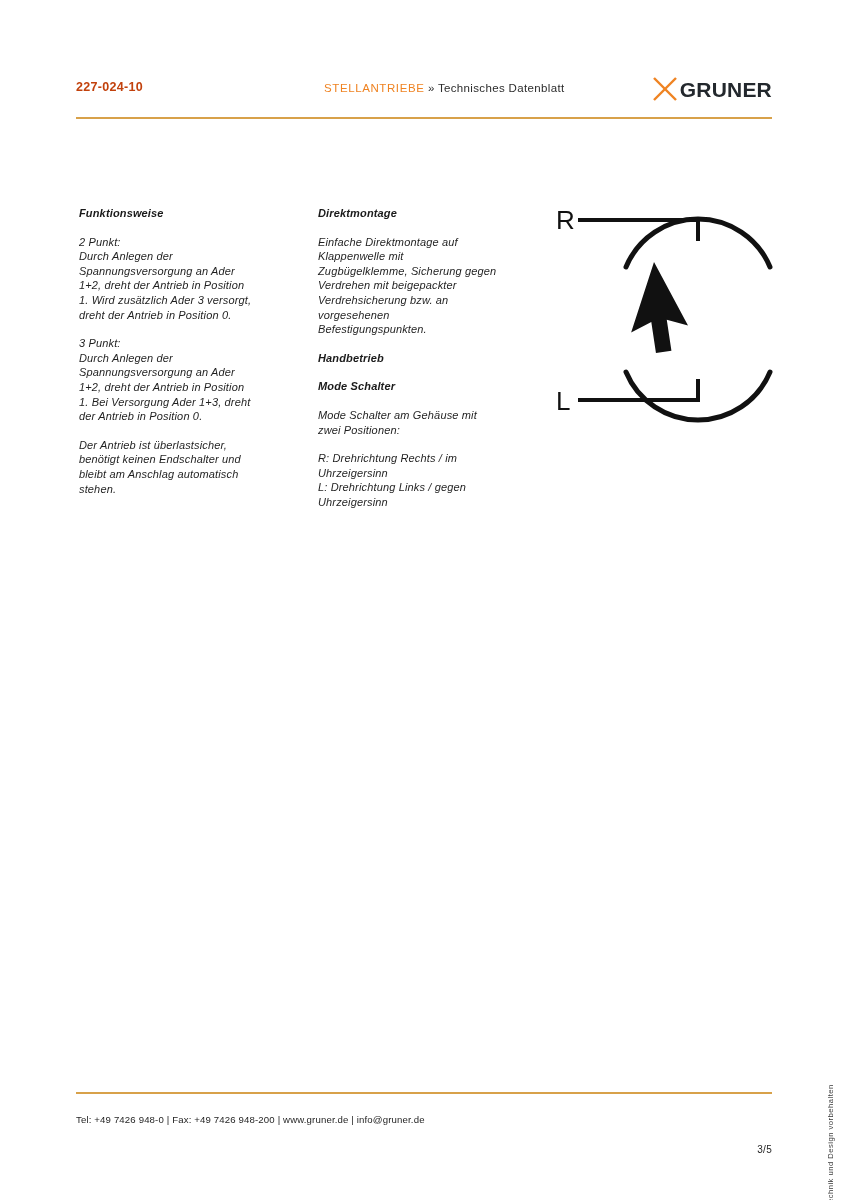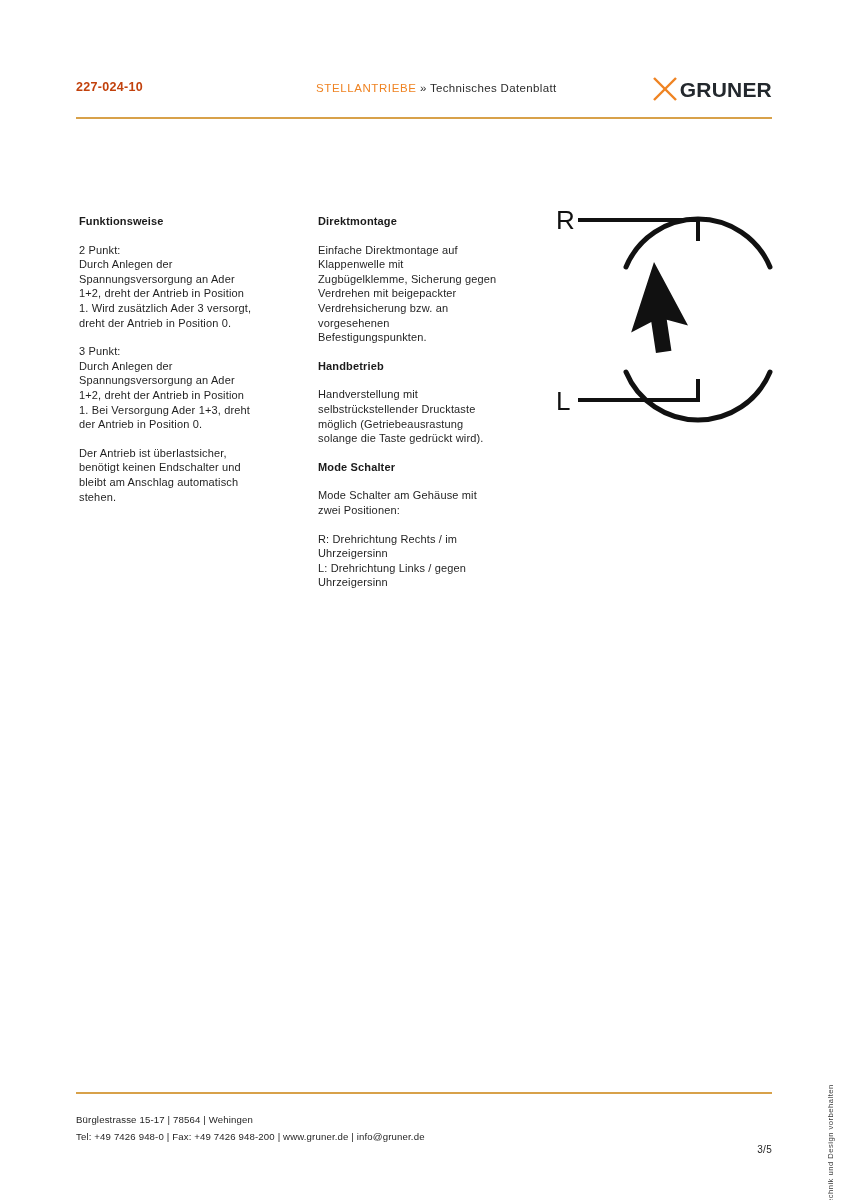--- a/index.html
+++ b/index.html
@@ -40,20 +40,21 @@
     position: absolute;
     left: 316px;
     top: 82px;
     font-size: 11.5px;
     letter-spacing: 0.2px;
     white-space: nowrap;
   }
   .header-center .cat {
     color: #ef8322;
     letter-spacing: 0.6px;
+    margin-left: 8px;
   }
   .header-center .sep {
     color: #2c2c2c;
   }
   .header-center .sub {
     color: #2c2c2c;
     letter-spacing: 0.35px;
   }
   .logo {
     position: absolute;
@@ -99,25 +100,26 @@
     top: 4px;
     font-size: 11.5px;
     font-weight: bold;
     color: #ffffff;
     letter-spacing: 0.2px;
   }
 
   
   .col {
     position: absolute;
-    top: 214px;
+    top: 206px;
     font-size: 11px;
     line-height: 14.6px;
     color: #1f1f1f;
     letter-spacing: 0.15px;
+    font-style: italic;
   }
   .col-1 { left: 79px; width: 215px; }
   .col-2 { left: 318px; width: 218px; }
 
   .blk-head {
     font-size: 11px;
     font-weight: bold;
     color: #1a1a1a;
     letter-spacing: 0.15px;
     margin: 0 0 14px 0;
@@ -237,24 +239,20 @@
     <div class="blk-head">Direktmontage</div>
     <div class="para">Einfache Direktmontage auf
 Klappenwelle mit
 Zugbügelklemme, Sicherung gegen
 Verdrehen mit beigepackter
 Verdrehsicherung bzw. an
 vorgesehenen
 Befestigungspunkten.</div>
 
     <div class="blk-head">Handbetrieb</div>
-    <div class="para">Handverstellung mit
-selbstrückstellender Drucktaste
-möglich (Getriebeausrastung
-solange die Taste gedrückt wird).</div>
 
     <div class="blk-head">Mode Schalter</div>
     <div class="para">Mode Schalter am Gehäuse mit
 zwei Positionen:</div>
     <div class="para tight">R: Drehrichtung Rechts / im
 Uhrzeigersinn
 L: Drehrichtung Links  / gegen
 Uhrzeigersinn</div>
   </div>
 
@@ -277,19 +275,18 @@
         <path d="M0 0 L0 74 L16 58 L30 86 L44 79 L30 51 L52 50 Z" fill="#111111"></path>
       </g>
     </svg>
   </div>
 
   <div class="side-note">2022-09-01 13:03:23 · Copyright by GRUNER AG · Änderungen in Technik und Design vorbehalten</div>
 
   <div class="rule-bottom"></div>
 
   <div class="footer">
-    <div>Bürglestrasse 15-17 | 78564 | Wehingen</div>
     <div>Tel: +49 7426 948-0 | Fax: +49 7426 948-200 | www.gruner.de | info@gruner.de</div>
   </div>
 
   <div class="page-number">3/5</div>
 
 </div>
 
 </body></html>

